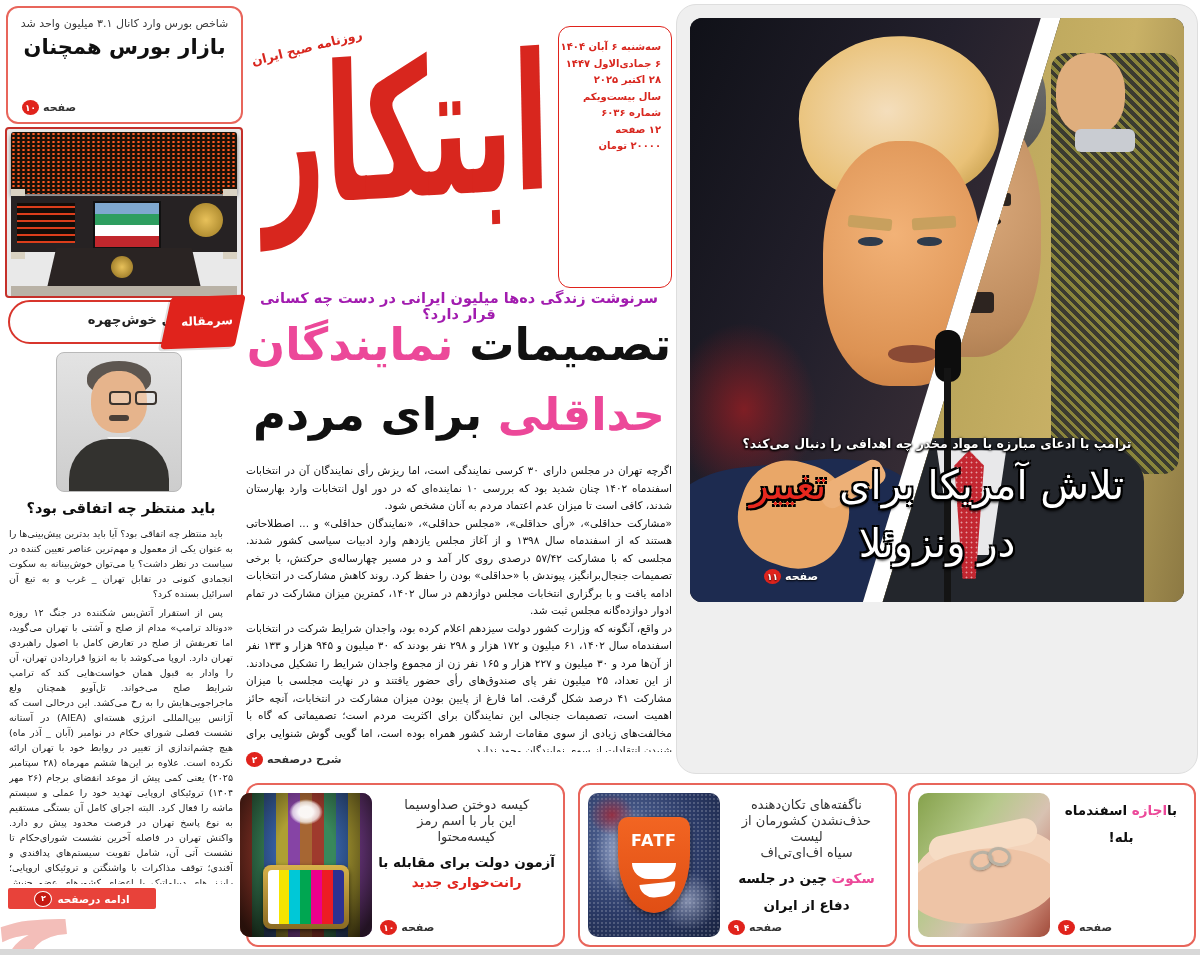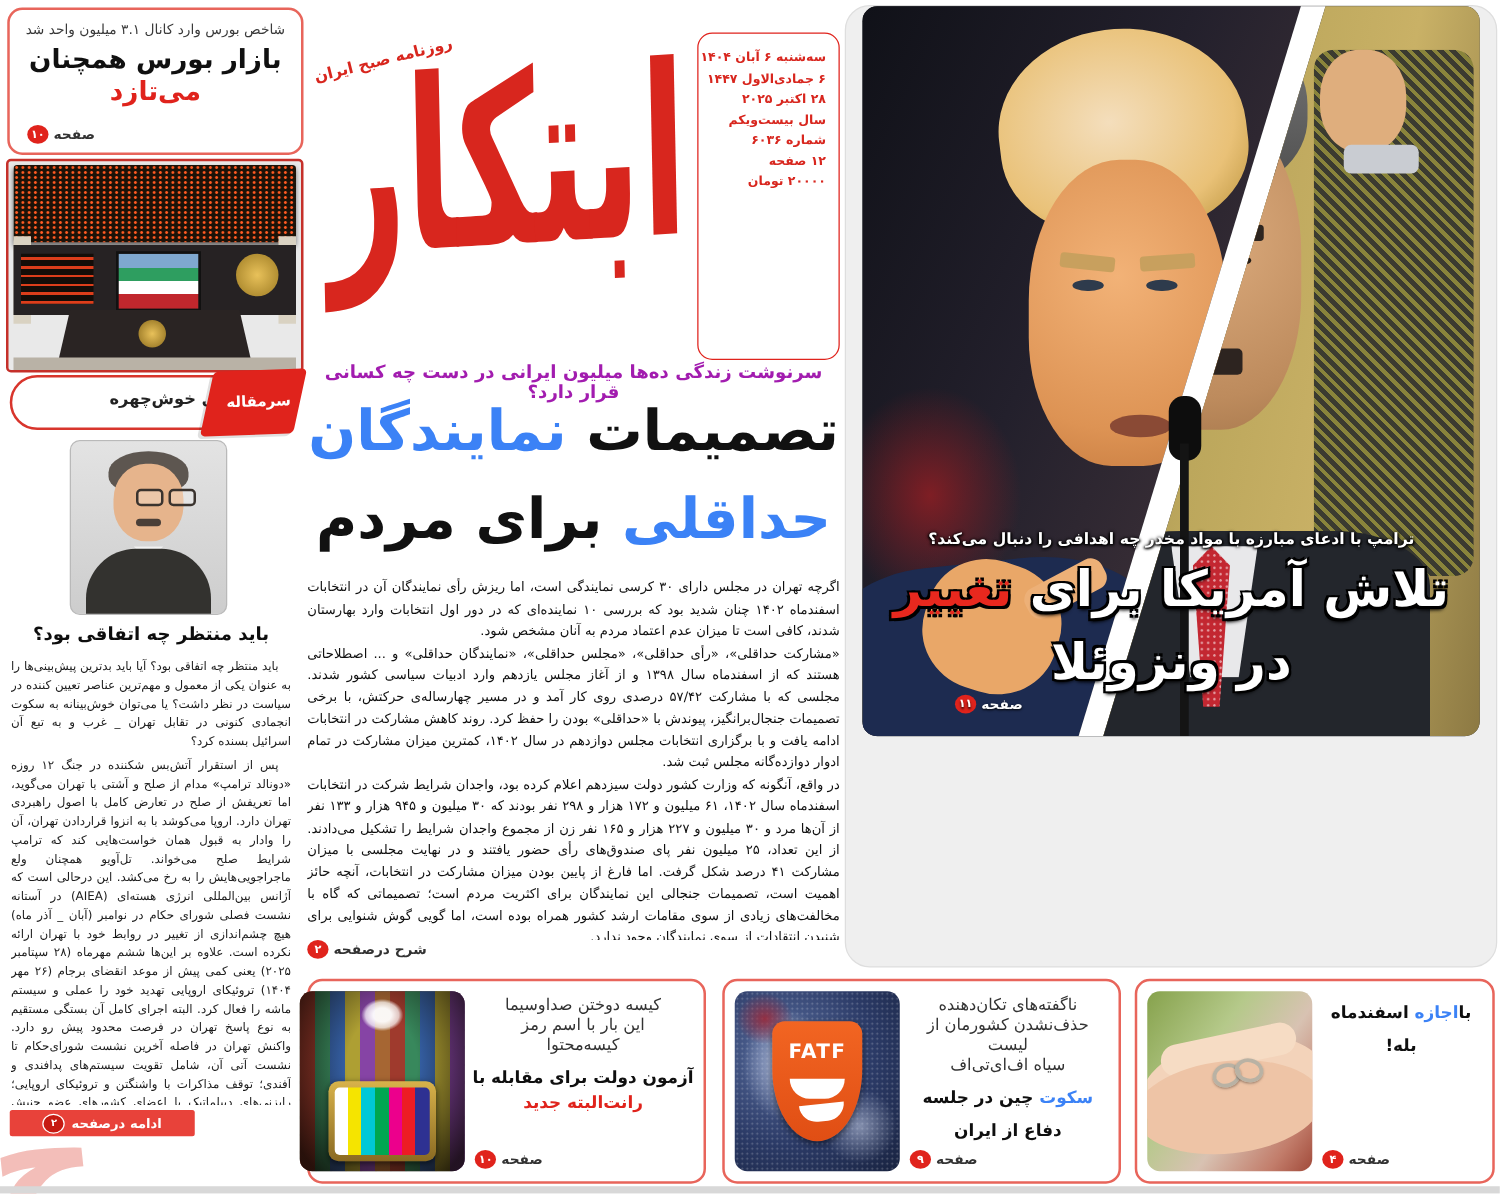--- a/index.html
+++ b/index.html
@@ -1,20 +1,20 @@
 <!DOCTYPE html>
 <html lang="fa"><head>
 <meta charset="utf-8">
 <style>
   html,body{margin:0;padding:0;background:#fff;}
   .page{position:relative;width:1200px;height:955px;background:#fff;overflow:hidden;
         font-family:"DejaVu Sans",sans-serif;direction:rtl;padding-left:48px;}
   .abs{position:absolute;}
   .rtl{direction:rtl;}
-  .red{color:#3b82f6;}
+  .red{color:#ec4899;}
   .black{color:#111;}
 
   
   .ptag{display:flex;align-items:center;gap:4px;font-size:11px;font-weight:bold;color:#333;direction:rtl;}
   .circle-num{display:inline-flex;align-items:center;justify-content:center;min-width:15px;height:15px;
     border-radius:50%;background:#e0231c;color:#fff;font-size:9px;font-weight:bold;padding:0 1px;}
   .ptag.white{color:#fff;text-shadow:0 1px 2px #000;}
 
   
   .tl-box{left:6px;top:6px;width:233px;height:114px;border:2px solid #e8655b;border-radius:12px;background:#fff;}
@@ -81,21 +81,21 @@
   .lead-kicker{left:244px;top:290px;width:430px;text-align:center;font-size:14.5px;font-weight:bold;color:#a21caf;}
   .lead-h1{left:244px;top:314px;width:430px;text-align:center;font-size:45px;font-weight:bold;line-height:62px;white-space:nowrap;}
   .lead-h2{left:244px;top:384px;width:430px;text-align:center;font-size:45px;font-weight:bold;line-height:62px;white-space:nowrap;}
   .lead-body{left:246px;top:462px;width:426px;height:290px;overflow:hidden;
     font-size:10.5px;line-height:17.5px;text-align:justify;color:#101010;}
   .lead-body p{margin:0;}
   .lead-more{left:246px;top:752px;}
 
   
   .photo-card{left:676px;top:4px;width:520px;height:768px;background:#efefef;border:1px solid #dedede;border-radius:20px;}
-  .photo{position:absolute;left:13px;top:0;width:494px;height:584px;border-radius:12px;overflow:hidden;background:#23262b;}
+  .photo{position:absolute;left:13px;top:13px;width:494px;height:584px;border-radius:12px;overflow:hidden;background:#23262b;}
   .half{position:absolute;inset:0;}
   .trump{clip-path:polygon(0 0,71% 0,35% 100%,0 100%);
     background:linear-gradient(115deg,#101118 0%,#23202c 35%,#392e36 60%,#1c1a22 85%);}
   .t-red{position:absolute;left:-4%;bottom:18%;width:30%;height:30%;border-radius:50%;background:radial-gradient(rgba(150,30,35,.8),transparent 70%);}
   .t-hair{position:absolute;left:22%;top:3%;width:40%;height:28%;border-radius:55% 60% 45% 50%;
     background:radial-gradient(ellipse at 45% 45%,#f4debc,#e9c177 65%,#caa24f 85%);transform:rotate(-7deg);}
   .t-face{position:absolute;left:27%;top:21%;width:32%;height:42%;border-radius:46% 46% 42% 42%;
     background:radial-gradient(circle at 45% 38%,#f2b277,#dd9354 70%,#c77c40);}
   .t-brow{position:absolute;left:32%;top:34%;width:9%;height:2%;background:#c8a05e;border-radius:3px;transform:rotate(6deg);}
   .t-brow2{position:absolute;left:45%;top:34%;width:9%;height:2%;background:#c8a05e;border-radius:3px;transform:rotate(-4deg);}
@@ -123,21 +123,21 @@
   .m-watch{position:absolute;right:10%;top:19%;width:12%;height:4%;border-radius:6px;background:#c9ccd2;}
   .m-suit{position:absolute;right:8%;bottom:-2%;width:62%;height:30%;background:#23262c;border-radius:35% 25% 0 0;}
   .m-shirt{position:absolute;right:36%;bottom:8%;width:14%;height:18%;background:#e8e8ea;clip-path:polygon(0 0,100% 0,78% 100%,22% 100%);}
   .m-tie{position:absolute;right:40.5%;bottom:4%;width:6%;height:22%;background:#c32731;
     background-image:radial-gradient(rgba(255,255,255,.55) .7px,transparent 1.2px);background-size:5px 5px;
     clip-path:polygon(50% 0,100% 12%,72% 100%,28% 100%,0 12%);}
   .mic-rod{position:absolute;left:51.5%;top:60%;width:7px;height:40%;background:#141414;}
   .mic-head{position:absolute;left:49.5%;top:53.5%;width:26px;height:52px;border-radius:12px;background:#0d0d0d;}
   .photo-caption{position:absolute;left:0;top:71.5%;width:100%;text-align:center;font-size:12.5px;font-weight:bold;color:#fff;
     text-shadow:0 0 3px #000,1px 1px 2px #000,-1px 1px 2px #000;}
-  .photo-head{position:absolute;left:0;top:75%;width:100%;text-align:center;font-size:40px;font-weight:bold;line-height:58px;color:#fff;
+  .photo-head{position:absolute;left:0;top:75%;width:100%;text-align:center;font-size:40px;font-weight:normal;line-height:58px;color:#fff;
     text-shadow:2px 2px 0 #000,-2px 2px 0 #000,2px -2px 0 #000,-2px -2px 0 #000,0 3px 3px #000;}
   .photo-head .red{color:#e8281e;text-shadow:2px 2px 0 #000,-2px 2px 0 #000,2px -2px 0 #000,-2px -2px 0 #000;}
   .photo-ptag{position:absolute;left:74px;bottom:18px;}
 
   
   .bbox{top:783px;height:164px;border:2px solid #e8655b;border-radius:12px;background:#fff;display:flex;direction:rtl;padding:8px;box-sizing:border-box;gap:6px;}
   .bbox .txt{flex:1;position:relative;display:flex;flex-direction:column;align-items:center;}
   .bbox .kick{margin-top:4px;font-size:13px;line-height:16px;color:#333;text-align:center;}
   .bbox .bh1{margin-top:7px;font-size:13.5px;font-weight:bold;line-height:20px;color:#0f0f0f;text-align:center;white-space:nowrap;}
   .bbox .bh2{font-size:13.5px;font-weight:bold;line-height:20px;color:#e0231c;text-align:center;}
@@ -191,21 +191,20 @@
   .bottomstrip{left:0;top:949px;width:1200px;height:6px;background:#d8d8d8;}
 </style>
 </head>
 <body>
 
 <div class="page">
 
   <div class="abs tl-box">
     <div class="tl-kicker">شاخص بورس وارد کانال ۳.۱ میلیون واحد شد</div>
     <div class="tl-head">بازار بورس همچنان</div>
-    <div class="tl-head2">می‌تازد</div>
     <div class="ptag tl-ptag">
       <span>صفحه</span>
       <span class="circle-num">۱۰</span>
     </div>
   </div>
 
   <div class="abs stock">
     <div class="board"></div>
     <div class="pillarL"></div>
     <div class="pillarR"></div>
@@ -330,21 +329,21 @@
   </div>
 
   <div class="abs bbox boxA">
     <div class="txt">
       <div class="kick">
         <span>کیسه دوختن صداوسیما</span><br>
         <span>این بار با اسم رمز</span><br>
         <span>کیسه‌محتوا</span>
       </div>
       <div class="bh1">آزمون دولت برای مقابله با</div>
-      <div class="bh2">رانت‌البته جدید</div>
+      <div class="bh2">رانت‌خواری جدید</div>
       <div class="ptag btag">
         <span>صفحه</span>
         <span class="circle-num">۱۰</span>
       </div>
     </div>
     <div class="bimg tvimg">
       <div class="screens"></div>
       <div class="screens-shade"></div>
       <div class="irib"></div>
       <div class="tvset">

